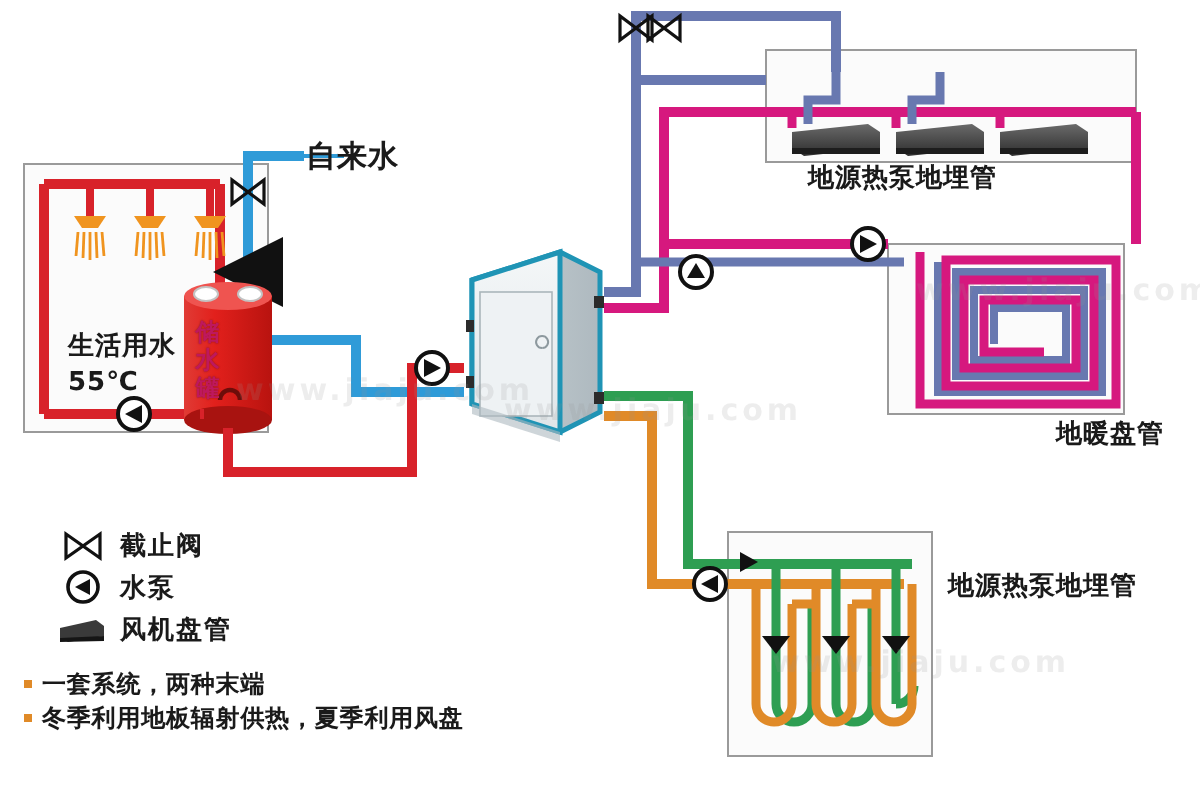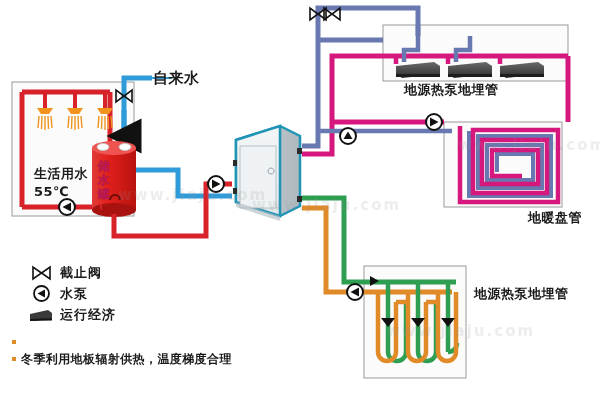--- a/index.html
+++ b/index.html
@@ -296,31 +296,32 @@
       </span>
       <span class="legend-txt">水泵</span>
     </div>
     <div class="legend-row">
       <span class="legend-ico">
         <svg width="24" height="14" viewBox="0 0 24 14">
           <polygon points="1,6 19,2 23,5 23,10 5,13 1,11" fill="#3a3a3a"></polygon>
           <polygon points="1,11 23,10 23,12.5 1,13" fill="#151515"></polygon>
         </svg>
       </span>
-      <span class="legend-txt">运行经济</span>
+      <span class="legend-txt">风机盘管</span>
     </div>
   </div>
 
   <div class="bullets">
     <div class="bullet-row">
       <span class="bullet-dot"></span>
+      <span class="bullet-txt">一套系统，两种末端</span>
     </div>
     <div class="bullet-row">
       <span class="bullet-dot"></span>
-      <span class="bullet-txt">冬季利用地板辐射供热，温度梯度合理</span>
+      <span class="bullet-txt">冬季利用地板辐射供热，夏季利用风盘</span>
     </div>
   </div>
 
   <div class="wm">
     <span style="left:118px;top:186px;">www.jiaju.com</span>
     <span style="left:252px;top:196px;">www.jiaju.com</span>
     <span style="left:458px;top:136px;">www.jiaju.com</span>
     <span style="left:386px;top:322px;">www.jiaju.com</span>
   </div>
 

